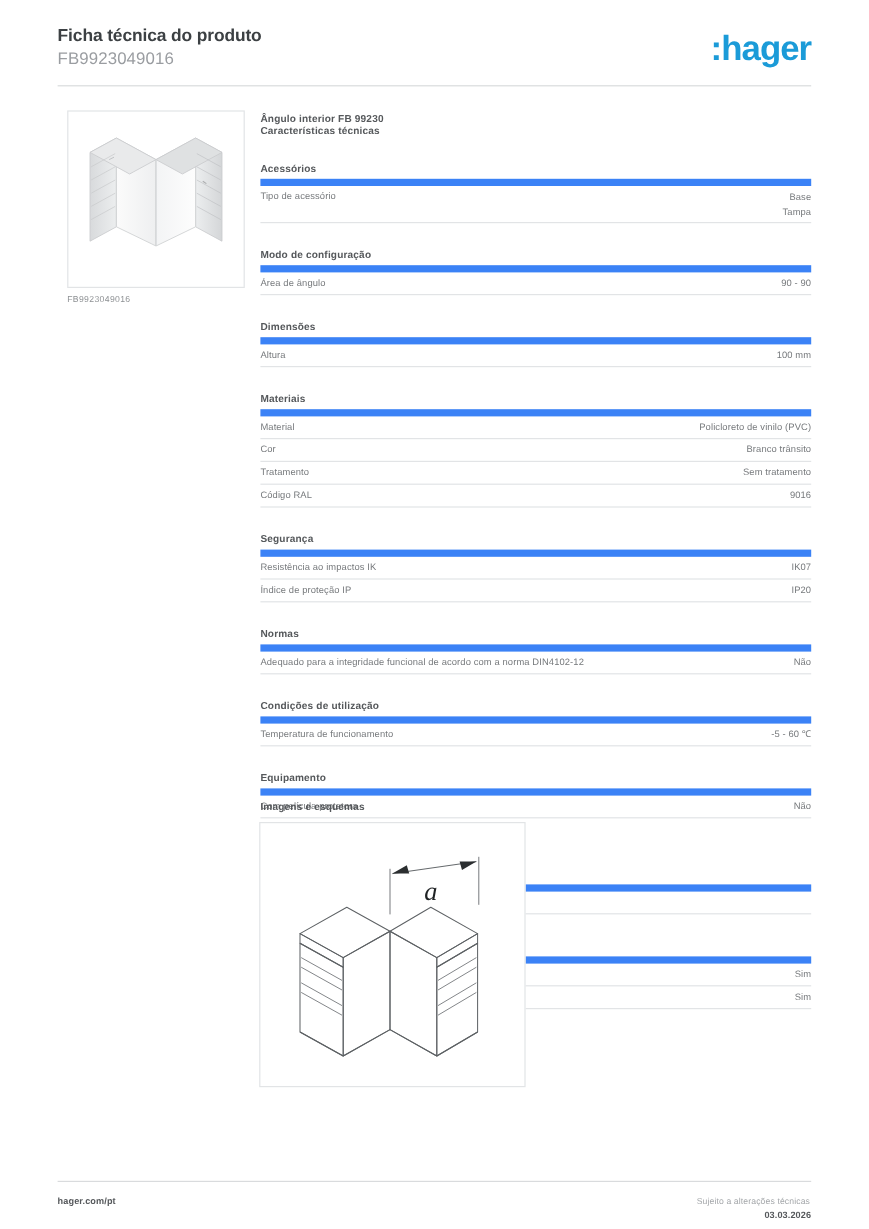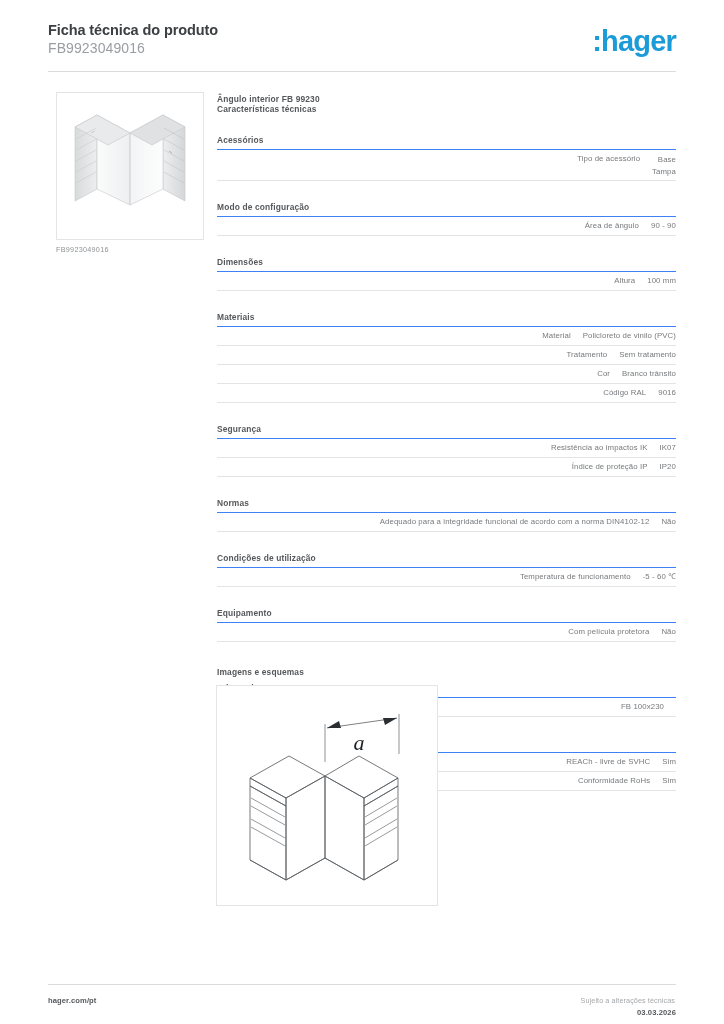--- a/index.html
+++ b/index.html
@@ -111,25 +111,25 @@
   .group {
     margin-top: 21px;
   }
   .group.big-gap { margin-top: 41px; }
   .group-head {
     font-size: 8.4px;
     font-weight: bold;
     color: #55585b;
     letter-spacing: 0.15px;
     padding-bottom: 4px;
-    border-bottom: 1px solid #3b82f6;
+    border-bottom: 6px solid #3b82f6;
   }
   .row {
     display: flex;
-    justify-content: flex-end;
+    justify-content: space-between;
     align-items: flex-start;
     border-bottom: 1px solid #e2e4e6;
     padding: 4px 0 3px 0;
     min-height: 11px;
   }
   .row-label {
     font-size: 7.8px;
     color: #76797c;
     letter-spacing: 0.1px;
     line-height: 10.5px;
@@ -306,26 +306,26 @@
             <div class="row-value">100 mm</div>
           </div>
         </div>
         <div class="group">
           <div class="group-head">Materiais</div>
           <div class="row">
             <div class="row-label">Material</div>
             <div class="row-value">Policloreto de vinilo (PVC)</div>
           </div>
           <div class="row">
+            <div class="row-label">Cor</div>
+            <div class="row-value">Branco trânsito</div>
+          </div>
+          <div class="row">
             <div class="row-label">Tratamento</div>
             <div class="row-value">Sem tratamento</div>
-          </div>
-          <div class="row">
-            <div class="row-label">Cor</div>
-            <div class="row-value">Branco trânsito</div>
           </div>
           <div class="row">
             <div class="row-label">Código RAL</div>
             <div class="row-value">9016</div>
           </div>
         </div>
         <div class="group">
           <div class="group-head">Segurança</div>
           <div class="row">
             <div class="row-label">Resistência ao impactos IK</div>

